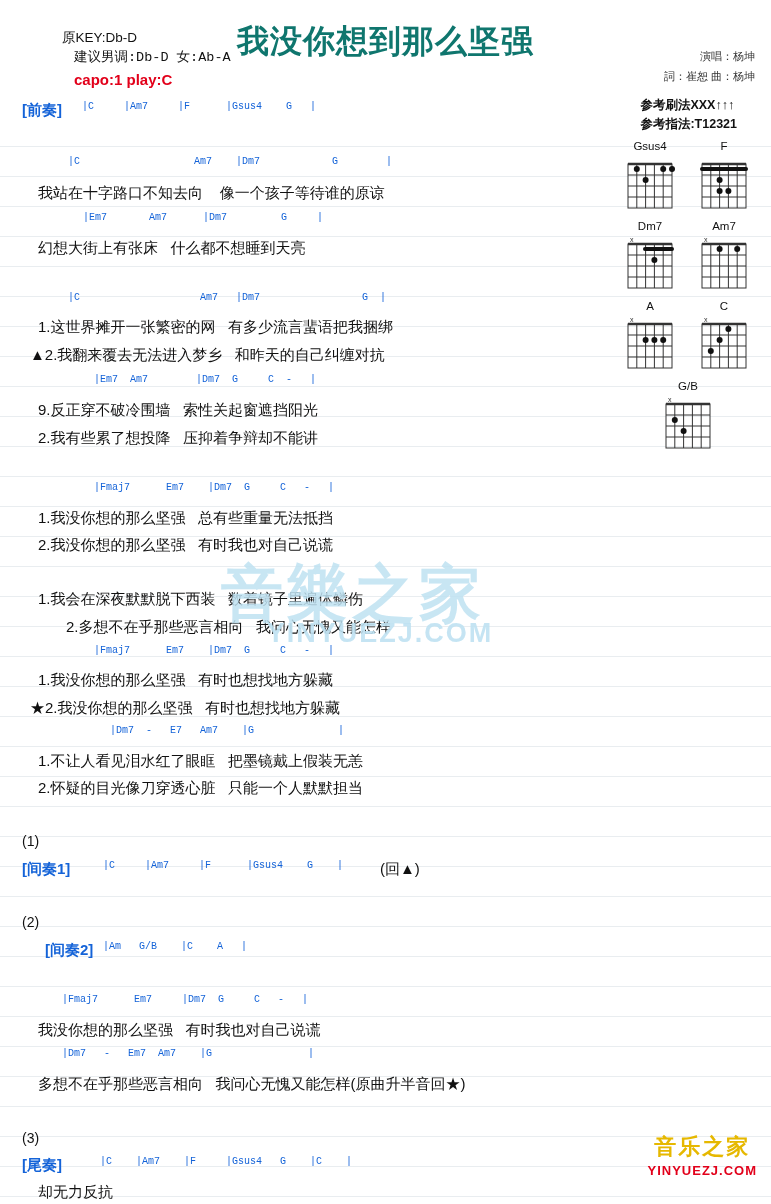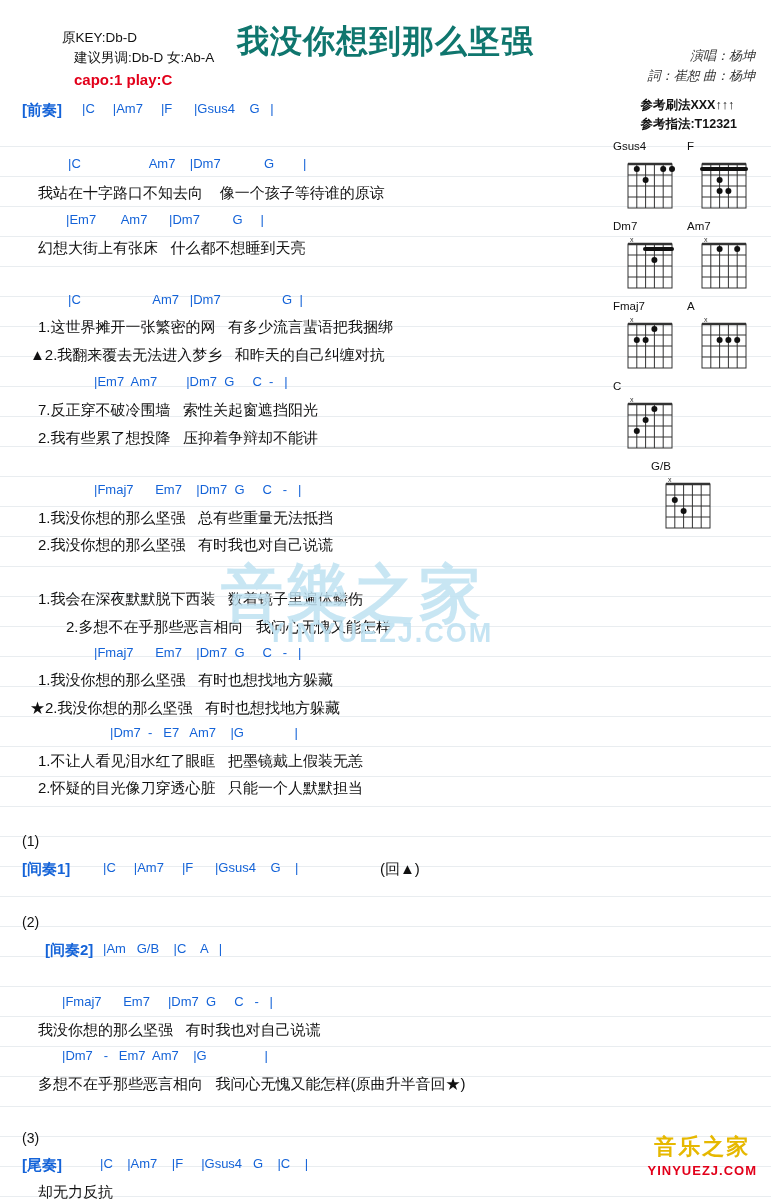--- a/index.html
+++ b/index.html
@@ -17,39 +17,39 @@
   
   .rules { position:absolute; left:0; right:0; top:0; bottom:0; pointer-events:none; }
   .rules div { position:absolute; left:0; right:0; height:1px; background:#e9edf0; }
 
   .title {
     position:absolute; top:20px; left:0; width:771px; text-align:center;
     font-size:32px; font-weight:bold; letter-spacing:1px; color:#0f766e;
   }
 
   .key-block { position:absolute; left:62px; top:28px; font-size:13.5px; line-height:20px; color:#111; }
-  .key-block .l2 { padding-left:12px; }
+  .key-block .l2 { padding-left:12px;font-family:Liberation Mono, monospace; }
   .capo { color:#e2001a; font-size:15px; font-weight:bold; padding-left:12px; display:block; margin-top:2px;}
 
-  .credits { position:absolute; right:16px; top:46px; text-align:right; font-size:13px; line-height:20px; color:#333;font-style:italic; }
+  .credits { position:absolute; right:16px; top:46px; text-align:right; font-size:11px; line-height:20px; color:#333; }
 
   .ref { position:absolute; right:34px; top:96px; text-align:left; font-size:12.5px; line-height:19px; color:#111; font-weight:bold;}
 
   
-  .chordline { position:absolute; color:#1463d8; font-size:13px; white-space:pre; font-family:Liberation Sans, sans-serif; }
+  .chordline { position:absolute; color:#1463d8; font-size:10px; white-space:pre; font-family:Liberation Mono, monospace; }
   .lyricline { position:absolute; color:#111; font-size:15px; white-space:pre; }
   .section   { position:absolute; color:#1463d8; font-size:15px; font-weight:bold; white-space:pre;}
   .blacklbl  { position:absolute; color:#111; font-size:15px; white-space:pre;}
   .numlbl    { position:absolute; color:#111; font-size:14px; }
 
   
   .diagrams { position:absolute; right:8px; top:140px; width:150px; }
   .dgrid { display:grid; grid-template-columns: 74px 74px; }
   .dcell { width:74px; height:80px; position:relative; }
-  .dname { position:absolute; top:0; left:0; width:100%; text-align:left; font-size:11.5px; color:#111; }
+  .dname { position:absolute; top:0; left:0; width:100%; text-align:center; font-size:11.5px; color:#111; }
   .dbox  { position:absolute; top:16px; left:9px; width:56px; height:56px; }
   .dbox svg { display:block; }
   .solo { display:flex; justify-content:center; }
 
   
   .wm1 {
     position:absolute; left:118px; top:552px; width:470px; text-align:center;
     color:#bfe2f2; font-size:62px; font-weight:bold; letter-spacing:4px;
     opacity:.85; user-select:none;
   }
@@ -200,40 +200,20 @@
             <line x1="32.4" y1="8" x2="32.4" y2="52" stroke="#333"></line>
               <line x1="41.2" y1="8" x2="41.2" y2="52" stroke="#333"></line>
             <circle cx="23.6" cy="13" r="3" fill="#111"></circle>
               <circle cx="41.2" cy="13" r="3" fill="#111"></circle>
             <text x="8" y="6" font-size="7" fill="#333" font-family="Liberation Sans, sans-serif">x</text>
           </svg>
         </div>
       </div>
 
       <div class="dcell">
-        <div class="dname">Fmaj7</div>
-        <div class="dbox">
-          <svg width="56" height="56" viewBox="0 0 56 56">
-            <rect x="6" y="8" width="44" height="44" fill="none" stroke="#333" stroke-width="1"></rect>
-            <line x1="6" y1="8" x2="50" y2="8" stroke="#333" stroke-width="2.5"></line>
-            <line x1="6" y1="19" x2="50" y2="19" stroke="#333"></line>
-              <line x1="6" y1="30" x2="50" y2="30" stroke="#333"></line>
-            <line x1="6" y1="41" x2="50" y2="41" stroke="#333"></line>
-            <line x1="14.8" y1="8" x2="14.8" y2="52" stroke="#333"></line>
-              <line x1="23.6" y1="8" x2="23.6" y2="52" stroke="#333"></line>
-            <line x1="32.4" y1="8" x2="32.4" y2="52" stroke="#333"></line>
-              <line x1="41.2" y1="8" x2="41.2" y2="52" stroke="#333"></line>
-            <circle cx="32.4" cy="13" r="3" fill="#111"></circle>
-            <circle cx="23.6" cy="24" r="3" fill="#111"></circle>
-              <circle cx="14.8" cy="24" r="3" fill="#111"></circle>
-            <text x="8" y="6" font-size="7" fill="#333" font-family="Liberation Sans, sans-serif">x</text>
-          </svg>
-        </div>
-      </div>
-      <div class="dcell">
         <div class="dname">A</div>
         <div class="dbox">
           <svg width="56" height="56" viewBox="0 0 56 56">
             <rect x="6" y="8" width="44" height="44" fill="none" stroke="#333" stroke-width="1"></rect>
             <line x1="6" y1="8" x2="50" y2="8" stroke="#333" stroke-width="2.5"></line>
             <line x1="6" y1="19" x2="50" y2="19" stroke="#333"></line>
               <line x1="6" y1="30" x2="50" y2="30" stroke="#333"></line>
             <line x1="6" y1="41" x2="50" y2="41" stroke="#333"></line>
             <line x1="14.8" y1="8" x2="14.8" y2="52" stroke="#333"></line>
               <line x1="23.6" y1="8" x2="23.6" y2="52" stroke="#333"></line>
@@ -290,28 +270,28 @@
         </div>
       </div>
     </div>
   </div>
 
   <div class="section" style="left:22px;  top:101px;">[前奏]</div>
   <div class="chordline" style="left:82px;  top:101px;">|C     |Am7     |F      |Gsus4    G   |</div>
 
   <div class="chordline" style="left:68px;  top:156px;">|C                   Am7    |Dm7            G        |</div>
   <div class="lyricline" style="left:38px;  top:184px;">我站在十字路口不知去向    像一个孩子等待谁的原谅</div>
-  <div class="chordline" style="left:66px;  top:212px;">|Em7       Am7      |Dm7         G     |</div>
+  <div class="chordline" style="left:83px;  top:212px;">|Em7       Am7      |Dm7         G     |</div>
   <div class="lyricline" style="left:38px;  top:239px;">幻想大街上有张床   什么都不想睡到天亮</div>
 
   <div class="chordline" style="left:68px;  top:292px;">|C                    Am7   |Dm7                 G  |</div>
   <div class="lyricline" style="left:38px;  top:318px;">1.这世界摊开一张繁密的网   有多少流言蜚语把我捆绑</div>
   <div class="lyricline" style="left:30px;  top:346px;">▲2.我翻来覆去无法进入梦乡   和昨天的自己纠缠对抗</div>
   <div class="chordline" style="left:94px;  top:374px;">|Em7  Am7        |Dm7  G     C  -   |</div>
-  <div class="lyricline" style="left:38px;  top:401px;">7.反正穿不破冷围墙   索性关起窗遮挡阳光</div>
+  <div class="lyricline" style="left:38px;  top:401px;">9.反正穿不破冷围墙   索性关起窗遮挡阳光</div>
   <div class="lyricline" style="left:38px;  top:429px;">2.我有些累了想投降   压抑着争辩却不能讲</div>
 
   <div class="chordline" style="left:94px;  top:482px;">|Fmaj7      Em7    |Dm7  G     C   -   |</div>
   <div class="lyricline" style="left:38px;  top:509px;">1.我没你想的那么坚强   总有些重量无法抵挡</div>
   <div class="lyricline" style="left:38px;  top:536px;">2.我没你想的那么坚强   有时我也对自己说谎</div>
   <div class="lyricline" style="left:38px;  top:590px;">1.我会在深夜默默脱下西装   数着镜子里遍体鳞伤</div>
   <div class="lyricline" style="left:38px;  top:618px;margin-left:28px;">2.多想不在乎那些恶言相向   我问心无愧又能怎样</div>
   <div class="chordline" style="left:94px;  top:645px;">|Fmaj7      Em7    |Dm7  G     C   -   |</div>
   <div class="lyricline" style="left:38px;  top:671px;">1.我没你想的那么坚强   有时也想找地方躲藏</div>
   <div class="lyricline" style="left:30px;  top:699px;">★2.我没你想的那么坚强   有时也想找地方躲藏</div>

